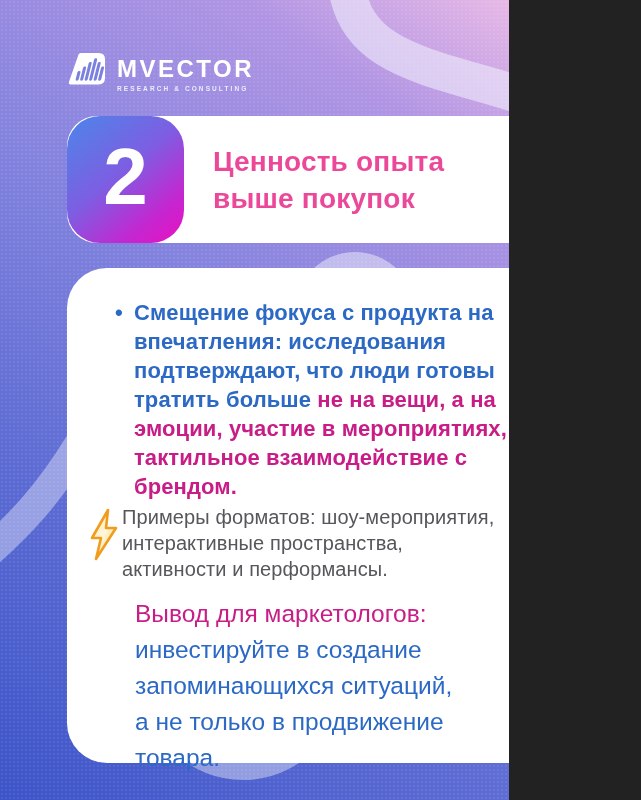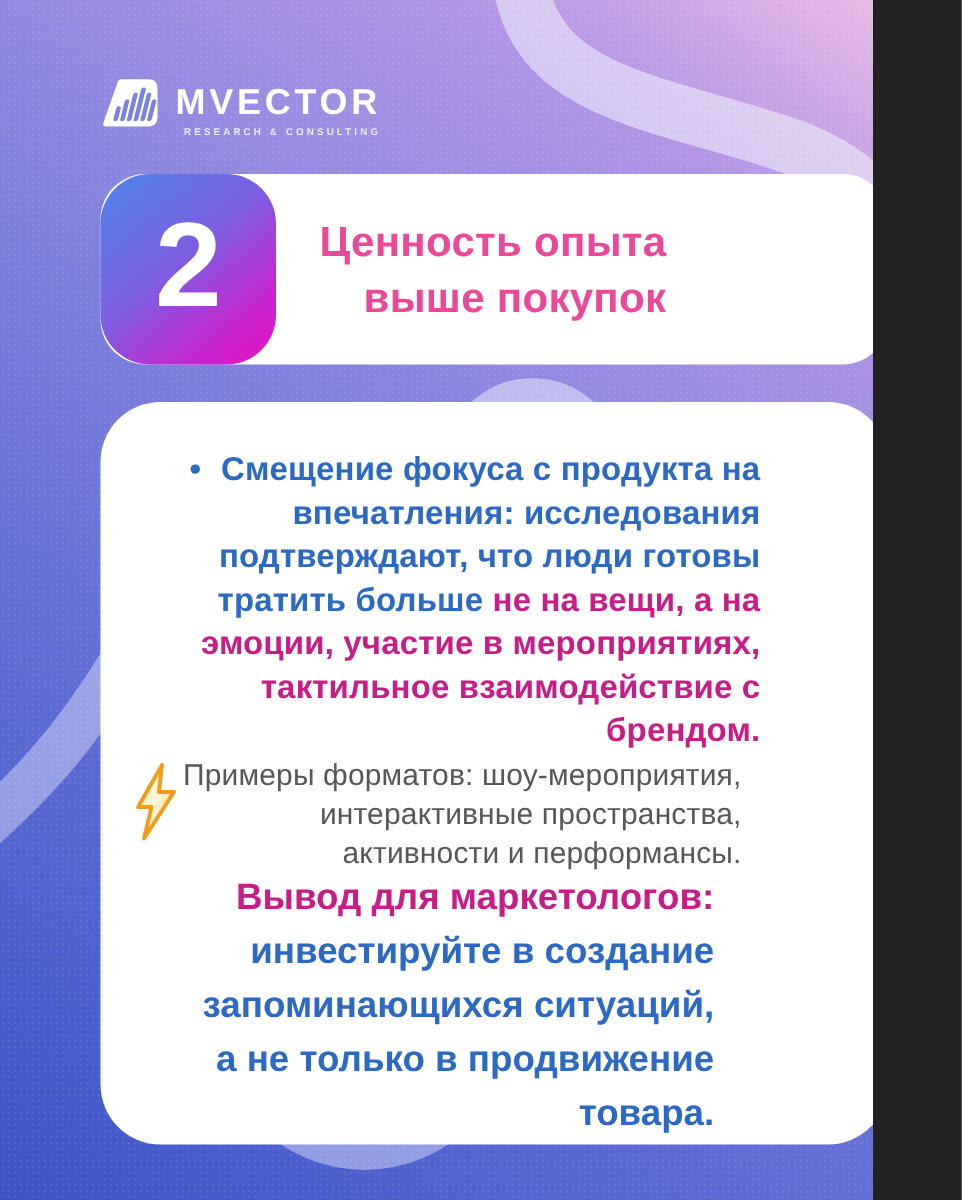--- a/index.html
+++ b/index.html
@@ -1,21 +1,20 @@
 <!DOCTYPE html>
 <html><head>
 <meta charset="utf-8">
 <style>
   html,body{margin:0;padding:0;background:#222;}
   *{box-sizing:border-box;}
   .canvas{
-    position:relative;width:582px;height:800px;overflow:hidden;
+    position:relative;width:509px;height:800px;overflow:hidden;
     font-family:"Liberation Sans",sans-serif;
     background:linear-gradient(215deg,#e7b9e6 0%,#b195e4 16%,#8483de 42%,#5f6dd4 68%,#3c54c8 100%);
-    text-align:right;
   }
   .canvas::after{
     content:"";position:absolute;inset:0;z-index:1;pointer-events:none;
     background-image:radial-gradient(rgba(255,255,255,0.08) 0.8px,transparent 1px);
     background-size:4px 4px;
   }
   .bg-decor{position:absolute;inset:0;z-index:1;}
   
   .logo{position:absolute;left:67px;top:52px;z-index:3;display:flex;align-items:flex-start;gap:10px;}
   .logo-icon{display:block;}
@@ -36,21 +35,21 @@
     background:#fff;border-radius:40px;z-index:2;}
   .preline{white-space:pre-line;}
   .blue{color:#2b69c5;}
   .pink{color:#c81c86;}
   .bullet-row{position:absolute;left:48px;top:30px;right:30px;display:flex;}
   .bullet-marker{flex:none;width:19px;color:#2b69c5;font-size:22px;font-weight:bold;line-height:29px;}
   .bullet-text{margin:0;font-size:22px;font-weight:bold;line-height:29px;letter-spacing:0.1px;}
   .formats-row{position:absolute;left:20px;top:236px;display:flex;align-items:flex-start;gap:1px;}
   .bolt{flex:none;margin-top:3px;}
   .formats-text{margin:0;font-size:20px;color:#56565b;line-height:26px;letter-spacing:0.1px;}
-  .conclusion{position:absolute;left:68px;top:313px;font-size:24.5px;font-weight:bold;line-height:36px;}
+  .conclusion{position:absolute;left:68px;top:328px;font-size:24.5px;font-weight:normal;line-height:36px;}
   .conclusion-heading{display:block;}
 </style>
 </head>
 <body>
 
 <div class="canvas">
 
   <svg class="bg-decor" width="641" height="800" viewBox="0 0 641 800" fill="none" xmlns="http://www.w3.org/2000/svg">
     <path d="M 346,-20 C 352,60 430,66 520,95 C 600,121 610,175 612,230 C 613,262 628,290 662,310" stroke="rgba(240,238,252,0.58)" stroke-width="37" fill="none"></path>
     <path d="M -20,560 C 20,525 48,495 80,443" stroke="rgba(238,238,252,0.42)" stroke-width="30" fill="none"></path>

